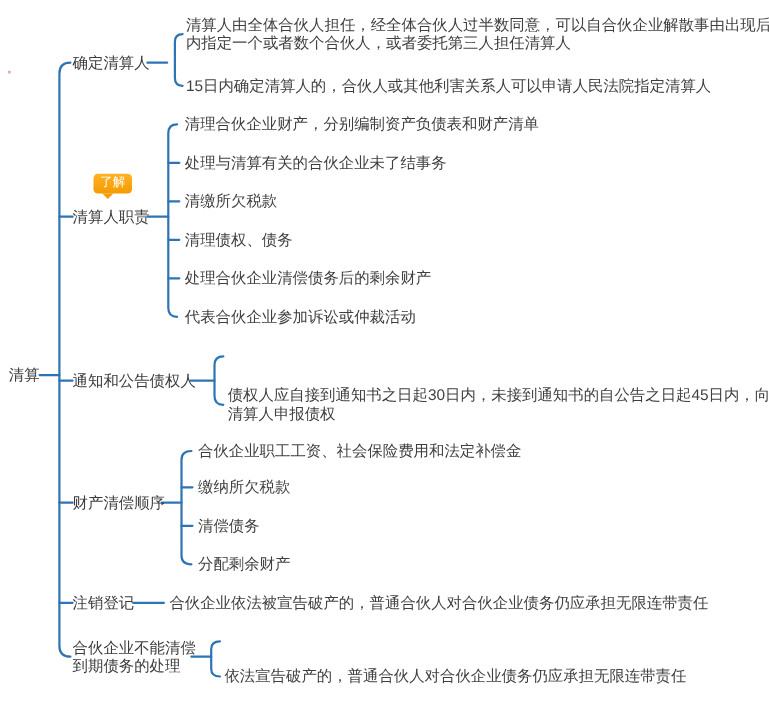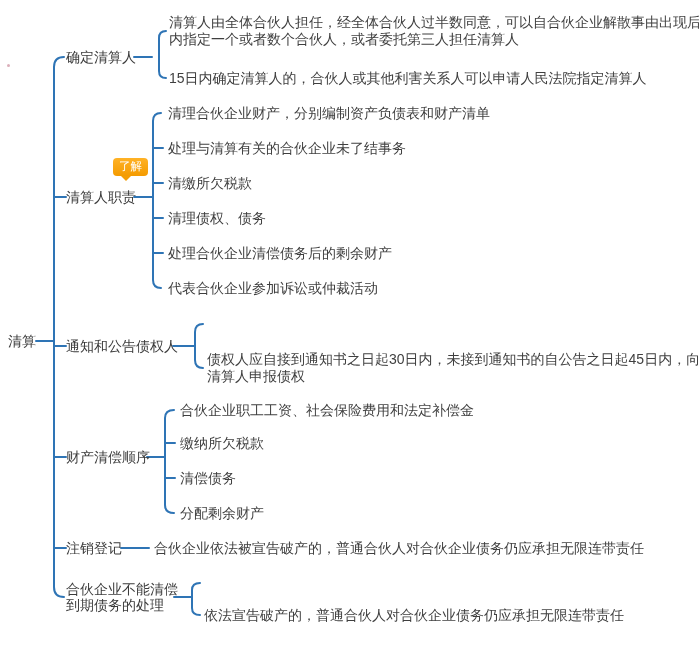--- a/index.html
+++ b/index.html
@@ -27,21 +27,20 @@
   .badge{
     position:absolute;
     z-index:3;
     left:85px;top:158px;
     background:linear-gradient(180deg,#ffb226,#f49b00);
     color:#ffffff;
     font-size:11.5px;
     line-height:15px;
     padding:1px 6px 2px 6px;
     border-radius:4px;
-    margin-left:28px;
   }
   .badge .tail{
     position:absolute;
     left:8px;bottom:-5px;
     width:0;height:0;
     border-left:5px solid transparent;
     border-right:5px solid transparent;
     border-top:5px solid #f49d04;
   }
   .stray-dot{

